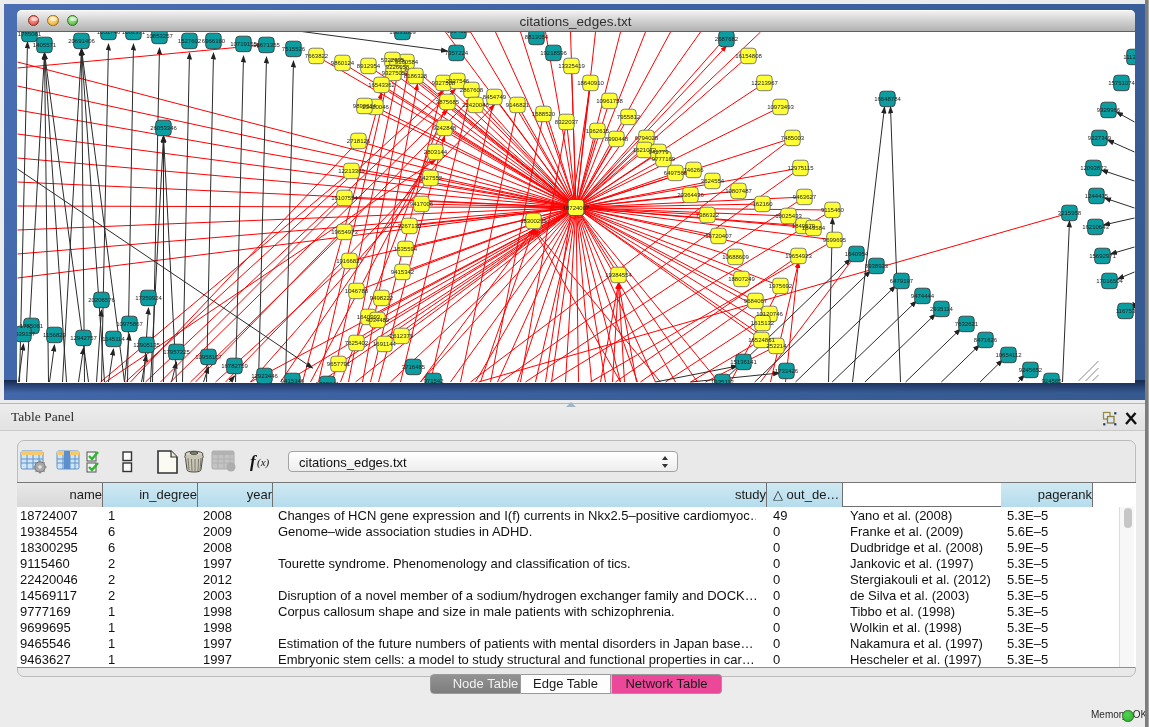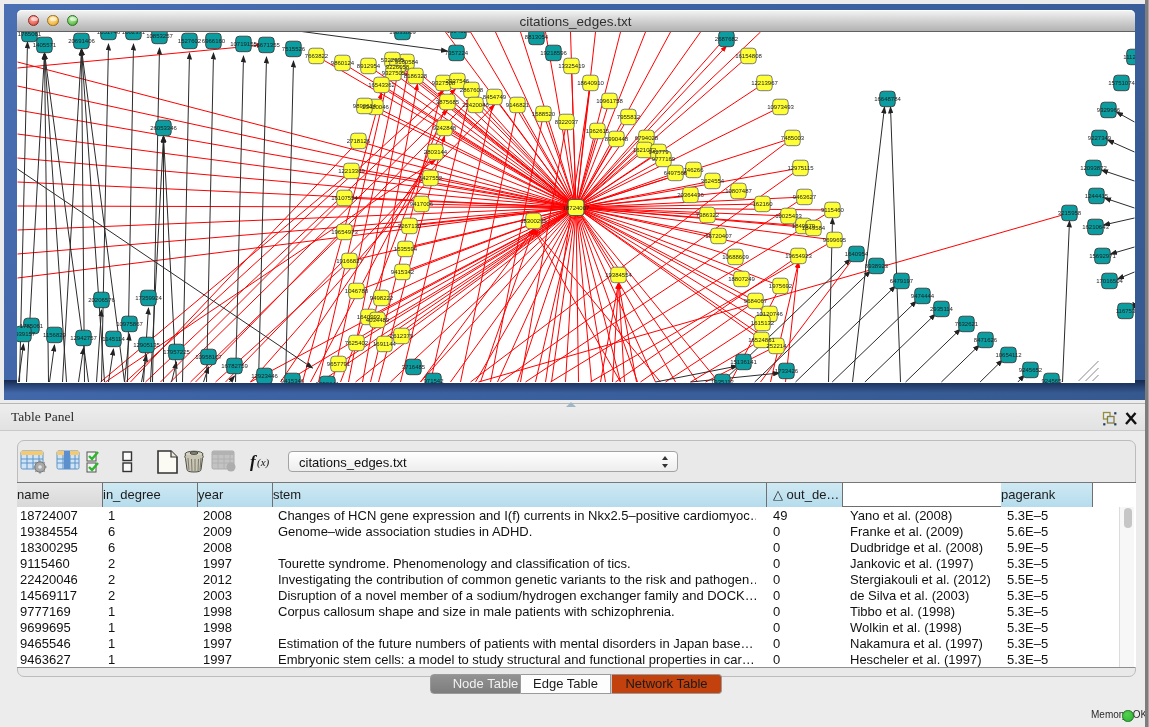--- a/index.html
+++ b/index.html
@@ -16,21 +16,21 @@
 #canvas { left:0; top:22.5px; width:1118px; height:350.5px; background:#fff; overflow:hidden; }
 
 #tp-head { left:0px; top:403px; width:1144.5px; height:28px; background:linear-gradient(#ededed,#e2e2e2); border-top:1px solid #b6b6b6; border-bottom:1px solid #c9c9c9; }
 #tp-title { left:11px; top:409px; font-size:13.5px; color:#2b2b2b;font-family:Liberation Serif, serif; }
 #panel { left:16.5px; top:439.5px; width:1119.5px; height:237.5px; background:#e9e9e9; border:1px solid #bcbcbc; border-radius:7px; }
 #combo { left:288px; top:450.5px; width:390px; height:21px; background:linear-gradient(#ffffff,#ededed); border:1px solid #a3a3a3; border-radius:4px; }
 #combo span { position:absolute; left:10px; top:3px; font-size:13px; color:#111; }
 .arr { position:absolute; right:9px; width:0; height:0; border-left:3.5px solid transparent; border-right:3.5px solid transparent; }
 #thead { left:17px; top:482px; width:1076px; height:25px; background:#fff; border-bottom:1px solid #6e6e6e; border-top:1px solid #777; }
 #whitecol { left:1093px; top:482px; width:43px; height:185px; background:#fff; border-top:1px solid #777; }
-.th { position:absolute; top:0; height:24px; background:linear-gradient(#cfe9f3,#b5dcec); border-right:1px solid #707070; font-size:13px; color:#1c1c1c; text-align:left; line-height:24px; }
+.th { position:absolute; top:0; height:24px; background:linear-gradient(#cfe9f3,#b5dcec); border-right:1px solid #707070; font-size:13px; color:#1c1c1c; text-align:right; line-height:24px; }
 #tbody { left:17px; top:507px; width:1102px; height:160px; background:#fff; }
 .tr { position:absolute; left:0; width:1102px; height:16px; }
 .tr span { position:absolute; top:1px; font-size:13px; color:#111; white-space:nowrap; }
 #sbar { left:1119px; top:507px; width:15px; height:160px; background:#f7f7f7; border-left:1px solid #dcdcdc; }
 #sthumb { left:4px; top:1px; width:8px; height:20px; background:#c6c6c6; border-radius:4px; }
 #tbl-bottom { left:17px; top:667px; width:1118px; height:1px; background:#8f8f8f; }
 .tab { position:absolute; top:674px; height:19.5px; font-size:13px; text-align:center; border:1px solid #9a9a9a; }
 #memory { top:709px; left:1048px; font-size:10px; color:#2b2b2b;margin-left:43px; }
 #memdot { left:1122px; top:710px; width:11.5px; height:11.5px; border-radius:50%; background:radial-gradient(circle at 40% 35%, #52d452, #2eb12e); border:1.4px solid #1d6e1d; }
 #rstrip1 { left:1144.5px; top:0; width:3px; height:727px; background:#7d7d7d; }
@@ -647,21 +647,21 @@
  <div class="abs" id="combo">
       <span>citations_edges.txt</span>
    <div class="arr" style="top:4px;border-bottom:4.5px solid #333;"></div>
    <div class="arr" style="top:12px;border-top:4.5px solid #333;"></div>
  </div>
  <div class="abs" id="whitecol"></div>
  <div class="abs" id="thead">
    <div class="th" style="left:0;width:86px;background:linear-gradient(#e8e8e8,#d8d8d8);">name</div>
    <div class="th" style="left:86px;width:95px;">in_degree</div>
    <div class="th" style="left:181px;width:75px;">year</div>
-   <div class="th" style="left:256px;width:494px;">stem</div>
+   <div class="th" style="left:256px;width:494px;">study</div>
    <div class="th" style="left:750px;width:76px;text-align:left;"><span style="padding-left:6px">△ out_de…</span></div>
    <div class="th" style="left:984px;width:92px;">pagerank</div>
  </div>
  <div class="abs" id="tbody">
       <div class="tr" style="top:0px">
         <span style="left:3px">18724007</span>
         <span style="left:91px">1</span>
         <span style="left:186px">2008</span>
         <span style="left:261px;max-width:478px;overflow:hidden">Changes of HCN gene expression and I(f) currents in Nkx2.5–positive cardiomyoc…</span>
         <span style="left:756px">49</span>
@@ -691,21 +691,20 @@
         <span style="left:186px">1997</span>
         <span style="left:261px;max-width:478px;overflow:hidden">Tourette syndrome. Phenomenology and classification of tics.</span>
         <span style="left:756px">0</span>
         <span style="left:833px">Jankovic et al. (1997)</span>
         <span style="left:990px">5.3E–5</span>
       </div>
       <div class="tr" style="top:64px">
         <span style="left:3px">22420046</span>
         <span style="left:91px">2</span>
         <span style="left:186px">2012</span>
-        <span style="left:261px;max-width:478px;overflow:hidden">Investigating the contribution of common genetic variants to the risk and pathogen…</span>
         <span style="left:756px">0</span>
         <span style="left:833px">Stergiakouli et al. (2012)</span>
         <span style="left:990px">5.5E–5</span>
       </div>
       <div class="tr" style="top:80px">
         <span style="left:3px">14569117</span>
         <span style="left:91px">2</span>
         <span style="left:186px">2003</span>
         <span style="left:261px;max-width:478px;overflow:hidden">Disruption of a novel member of a sodium/hydrogen exchanger family and DOCK…</span>
         <span style="left:756px">0</span>
@@ -747,17 +746,17 @@
         <span style="left:833px">Hescheler et al. (1997)</span>
         <span style="left:990px">5.3E–5</span>
       </div>
     </div>
  <div class="abs" id="sbar">
       <div class="abs" id="sthumb"></div>
     </div>
  <div class="abs" id="tbl-bottom"></div>
  <div class="tab" style="left:430px;width:91px;background:linear-gradient(#929292,#7d7d7d);color:#f2f2f2;border-radius:4px 0 0 4px;line-height:18px;padding-left:20px;">Node Table</div>
  <div class="tab" style="left:521px;width:90px;background:#fdfdfd;color:#1a1a1a;border-left:none;line-height:18px;">Edge Table</div>
- <div class="tab" style="left:611px;width:111px;background:#c2410c;color:#1a1a1a;border-left:1px solid #c6c6c6;border-radius:0 4px 4px 0;line-height:18px;">Network Table</div>
+ <div class="tab" style="left:611px;width:111px;background:#ec4899;color:#1a1a1a;border-left:1px solid #c6c6c6;border-radius:0 4px 4px 0;line-height:18px;">Network Table</div>
  <div class="abs" id="memory">Memory: OK</div>
  <div class="abs" id="memdot"></div>
  <div class="abs" id="rstrip1"></div>
  <div class="abs" id="rstrip2"></div>
 </div>
 </body></html>

